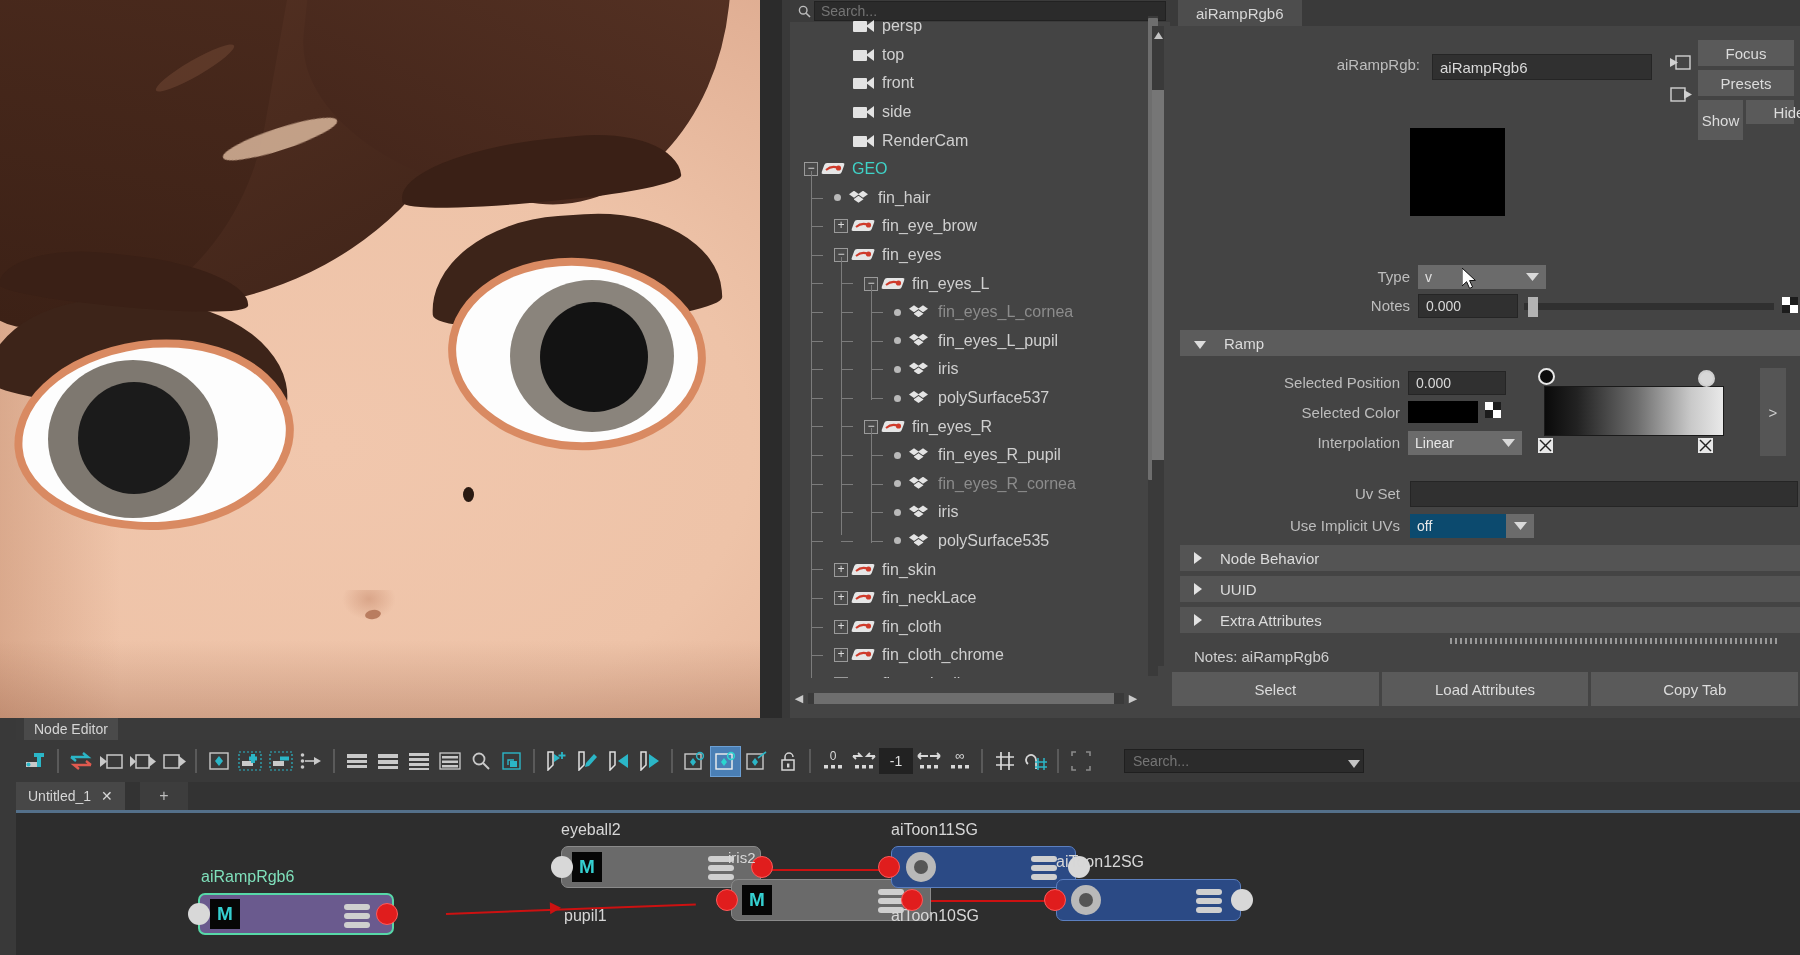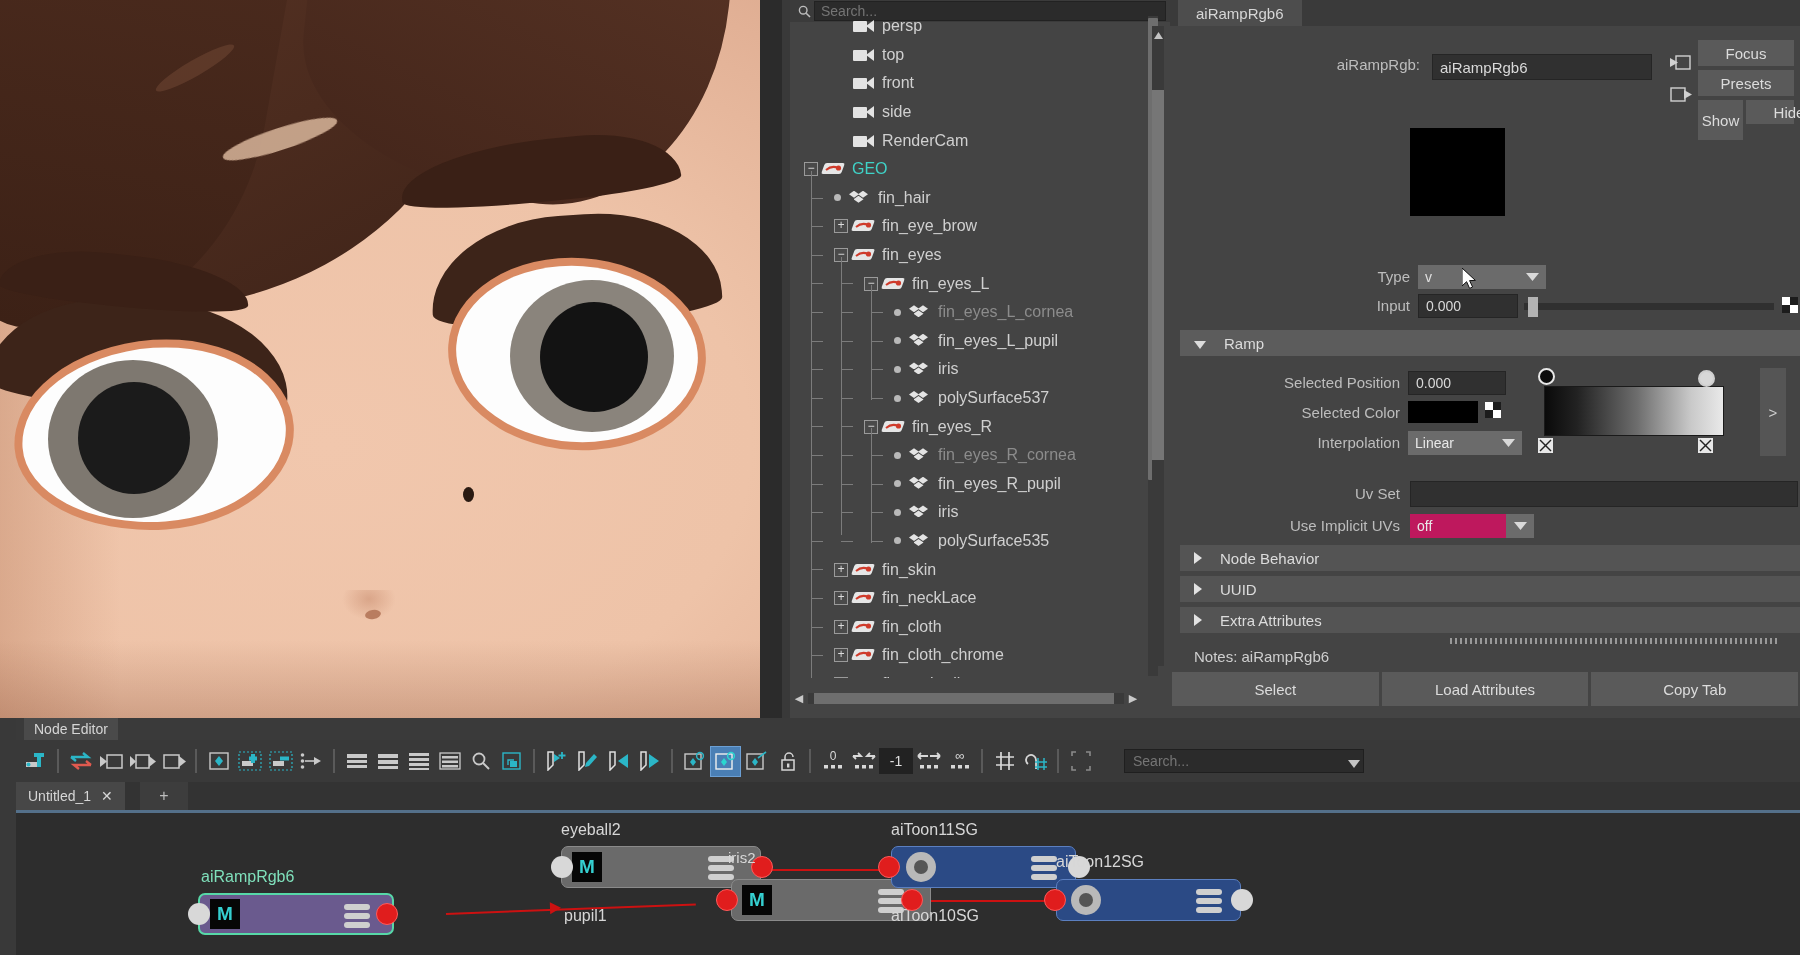--- a/index.html
+++ b/index.html
@@ -174,21 +174,21 @@
   #ramp-mk-r{left:168px;top:2px;background:#d8d8d8;border-color:#cfcfcf;}
   .ramp-x{position:absolute;width:15px;height:15px;background:#e5e5e5;}
   #ramp-x-l{left:8px;top:70px;}
   #ramp-x-r{left:168px;top:70px;}
   #ramp-more{position:absolute;left:590px;top:368px;width:26px;height:88px;background:#555;
     display:flex;align-items:center;justify-content:center;color:#cfcfcf;font-size:15px;}
   #lbl-uvset{position:absolute;left:40px;top:485px;width:190px;text-align:right;color:#bdbdbd;font-size:15px;}
   #fld-uvset{position:absolute;left:240px;top:481px;width:388px;height:26px;background:#303030;
     border:1px solid #252525;}
   #lbl-implicit{position:absolute;left:20px;top:517px;width:210px;text-align:right;color:#bdbdbd;font-size:15px;}
-  #fld-implicit{position:absolute;left:240px;top:514px;width:96px;height:24px;background:#be185d;
+  #fld-implicit{position:absolute;left:240px;top:514px;width:96px;height:24px;background:#0c4a6e;
     color:#e8e8e8;font-size:14px;padding:0 7px;display:flex;align-items:center;}
   #drop-implicit{position:absolute;left:336px;top:514px;width:28px;height:24px;background:#6b6b6b;
     display:flex;align-items:center;justify-content:center;}
   .coll{position:absolute;left:10px;width:620px;height:26px;background:#545454;display:flex;align-items:center;}
   .coll .tri{margin-left:14px;margin-right:18px;}
   .coll .t{font-size:15px;color:#dcdcdc;}
   #coll-nb{top:545px;}
   #coll-uuid{top:576px;}
   #coll-extra{top:607px;}
   #notes{position:absolute;left:24px;top:648px;font-size:15px;color:#cfcfcf;}
@@ -442,39 +442,39 @@
           <span class="exp">−</span>
           <span class="xform">
             <span class="sheet"></span>
             <svg class="arrow" viewBox="0 0 17 9">
               <path d="M1 6 Q7 1 13 4" fill="none" stroke="#cf3b2b" stroke-width="2"></path>
               <circle cx="13.5" cy="4" r="2.6" fill="#cf3b2b"></circle>
             </svg>
           </span>
           <span>fin_eyes_R</span>
         </div>
+        <div class="ol-row">
+          <span class="ind" style="width: 104px;"></span>
+          <span class="dotm"></span>
+          <span class="meshicon">
+            <span class="d d1"></span>
+            <span class="d d2"></span>
+            <span class="d d3"></span>
+          </span>
+          <span>fin_eyes_R_pupil</span>
+        </div>
         <div class="ol-row dim">
           <span class="ind" style="width: 104px;"></span>
           <span class="dotm"></span>
           <span class="meshicon">
             <span class="d d1"></span>
             <span class="d d2"></span>
             <span class="d d3"></span>
           </span>
           <span>fin_eyes_R_cornea</span>
-        </div>
-        <div class="ol-row">
-          <span class="ind" style="width: 104px;"></span>
-          <span class="dotm"></span>
-          <span class="meshicon">
-            <span class="d d1"></span>
-            <span class="d d2"></span>
-            <span class="d d3"></span>
-          </span>
-          <span>fin_eyes_R_pupil</span>
         </div>
         <div class="ol-row">
           <span class="ind" style="width: 104px;"></span>
           <span class="dotm"></span>
           <span class="meshicon">
             <span class="d d1"></span>
             <span class="d d2"></span>
             <span class="d d3"></span>
           </span>
           <span>iris</span>
@@ -635,21 +635,21 @@
     <div id="swatch-big"></div>
 
     <div id="lbl-type">Type</div>
     <div id="fld-type">v</div>
     <div id="drop-type">
       <svg width="13" height="8" viewBox="0 0 13 8">
           <polygon points="0,0 13,0 6.5,8" fill="#d9d9d9"></polygon>
         </svg>
     </div>
 
-    <div id="lbl-input">Input</div>
+    <div id="lbl-input">Notes</div>
     <div id="fld-input">0.000</div>
     <div id="slider-input"></div>
     <div id="slider-input-thumb"></div>
     <div id="ckr-input">
       <svg width="16" height="16" viewBox="0 0 16 16">
         <rect x="0" y="0" width="8" height="8" fill="#fff"></rect>
           <rect x="8" y="0" width="8" height="8" fill="#1c1c1c"></rect>
         <rect x="0" y="8" width="8" height="8" fill="#1c1c1c"></rect>
           <rect x="8" y="8" width="8" height="8" fill="#fff"></rect>
       </svg>

